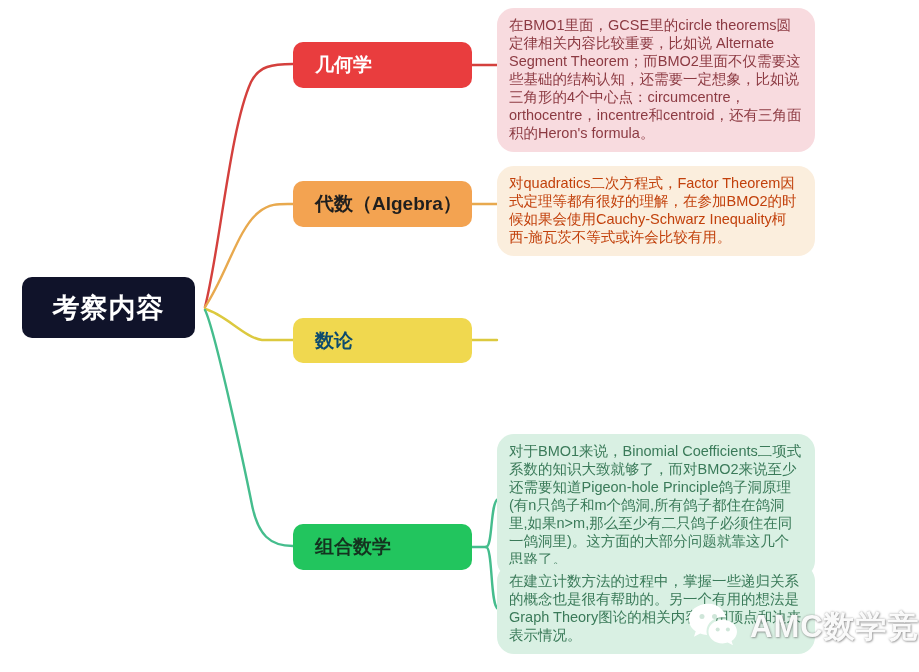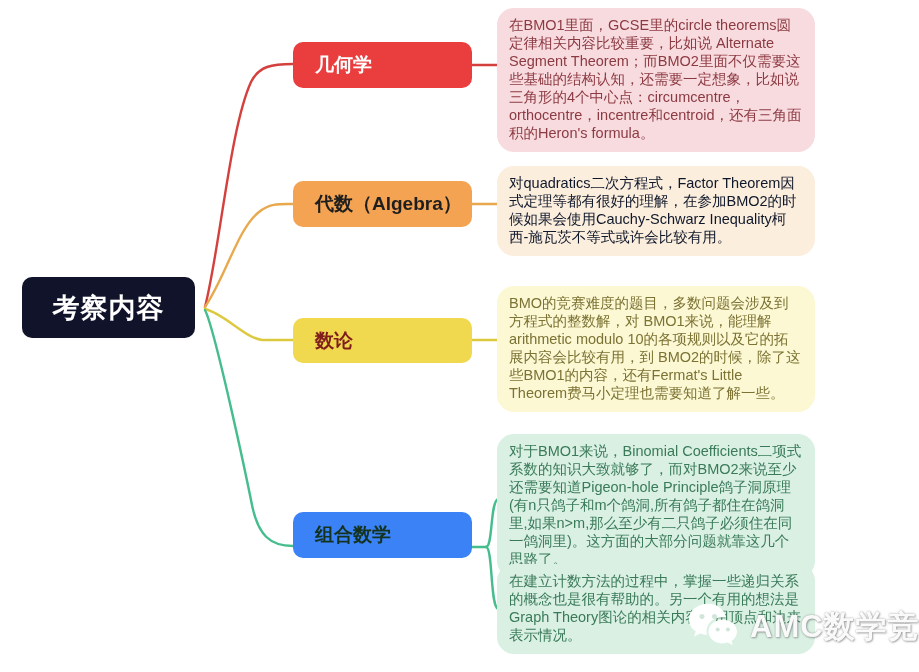--- a/index.html
+++ b/index.html
@@ -22,30 +22,30 @@
     font-weight:bold;
   }
   .node-root{
     left:22px;top:277px;width:173px;height:61px;
     background:#10132a;color:#ffffff;justify-content:center;
     font-size:27px;letter-spacing:1px;
   }
   .node-branch{width:179px;height:46px;padding-left:22px;font-size:19px;}
   .node-geometry{left:293px;top:42px;background:#e93d3e;color:#ffffff;border-radius:10px;}
   .node-algebra{left:293px;top:181px;background:#f3a351;color:#1e1e1e;}
-  .node-number{left:293px;top:318px;height:45px;background:#f0d84f;color:#7f1d1d;}
-  .node-comb{left:293px;top:512px;background:#3b82f6;color:#14331f;font-family:Liberation Mono, monospace;}
+  .node-number{left:293px;top:318px;height:45px;background:#f0d84f;color:#0c4a6e;}
+  .node-comb{left:293px;top:524px;background:#22c55e;color:#14331f;font-family:Liberation Mono, monospace;}
 
   .note{
     position:absolute;z-index:2;left:497px;width:318px;box-sizing:border-box;
     padding:9px 12px;border-radius:17px;
     font-size:14.5px;line-height:1.24;word-break:break-word;
   }
   .note-geometry{top:8px;background:#f8dbdf;color:#8c3a42;}
-  .note-algebra{top:166px;background:#fbeedd;color:#0f172a;}
+  .note-algebra{top:166px;background:#fbeedd;color:#c2410c;}
   .note-number{top:286px;background:#fcf8d4;color:#7b7233;}
   .note-comb1{top:434px;background:#d9f0e3;color:#3a7a59;}
   .note-comb2{top:564px;background:#d9f0e3;color:#3a7a59;}
 
   .watermark{
     position:absolute;left:686px;top:600px;z-index:3;
     display:flex;align-items:center;gap:6px;
   }
   .wx-icon{width:58px;height:54px;display:block;}
   .watermark-text{
@@ -88,23 +88,20 @@
   <div class="node node-branch node-comb">
     <span>组合数学</span>
   </div>
 
   <div class="note note-geometry">
     <span>在BMO1里面，GCSE里的circle theorems圆定律相关内容比较重要，比如说 Alternate Segment Theorem；而BMO2里面不仅需要这些基础的结构认知，还需要一定想象，比如说三角形的4个中心点：circumcentre，orthocentre，incentre和centroid，还有三角面积的Heron's formula。</span>
   </div>
   <div class="note note-algebra">
     <span>对quadratics二次方程式，Factor Theorem因式定理等都有很好的理解，在参加BMO2的时候如果会使用Cauchy-Schwarz Inequality柯西-施瓦茨不等式或许会比较有用。</span>
   </div>
-  <div class="note note-number">
-    <span>BMO的竞赛难度的题目，多数问题会涉及到方程式的整数解，对 BMO1来说，能理解arithmetic modulo 10的各项规则以及它的拓展内容会比较有用，到 BMO2的时候，除了这些BMO1的内容，还有Fermat's Little Theorem费马小定理也需要知道了解一些。</span>
-  </div>
   <div class="note note-comb1">
     <span>对于BMO1来说，Binomial Coefficients二项式系数的知识大致就够了，而对BMO2来说至少还需要知道Pigeon-hole Principle鸽子洞原理(有n只鸽子和m个鸽洞,所有鸽子都住在鸽洞里,如果n&gt;m,那么至少有二只鸽子必须住在同一鸽洞里)。这方面的大部分问题就靠这几个思路了。</span>
   </div>
   <div class="note note-comb2">
     <span>在建立计数方法的过程中，掌握一些递归关系的概念也是很有帮助的。另一个有用的想法是 Graph Theory图论的相关内容。用顶点和边来表示情况。</span>
   </div>
 
   <div class="watermark">
     <svg class="wx-icon" viewBox="0 0 60 56">
       <path d="M23,4 C11.8,4 3,11.2 3,20.2 C3,25.2 5.7,29.6 10,32.5 L8.2,38 L14.6,34.8 C16.8,35.6 19.2,36.2 21.8,36.3 C21.4,35 21.2,33.7 21.2,32.3 C21.2,24.2 28.6,17.8 37.6,17.8 C38.9,17.8 40.2,17.9 41.4,18.2 C39.9,10.2 32.3,4 23,4 Z" fill="#ffffff"></path>

